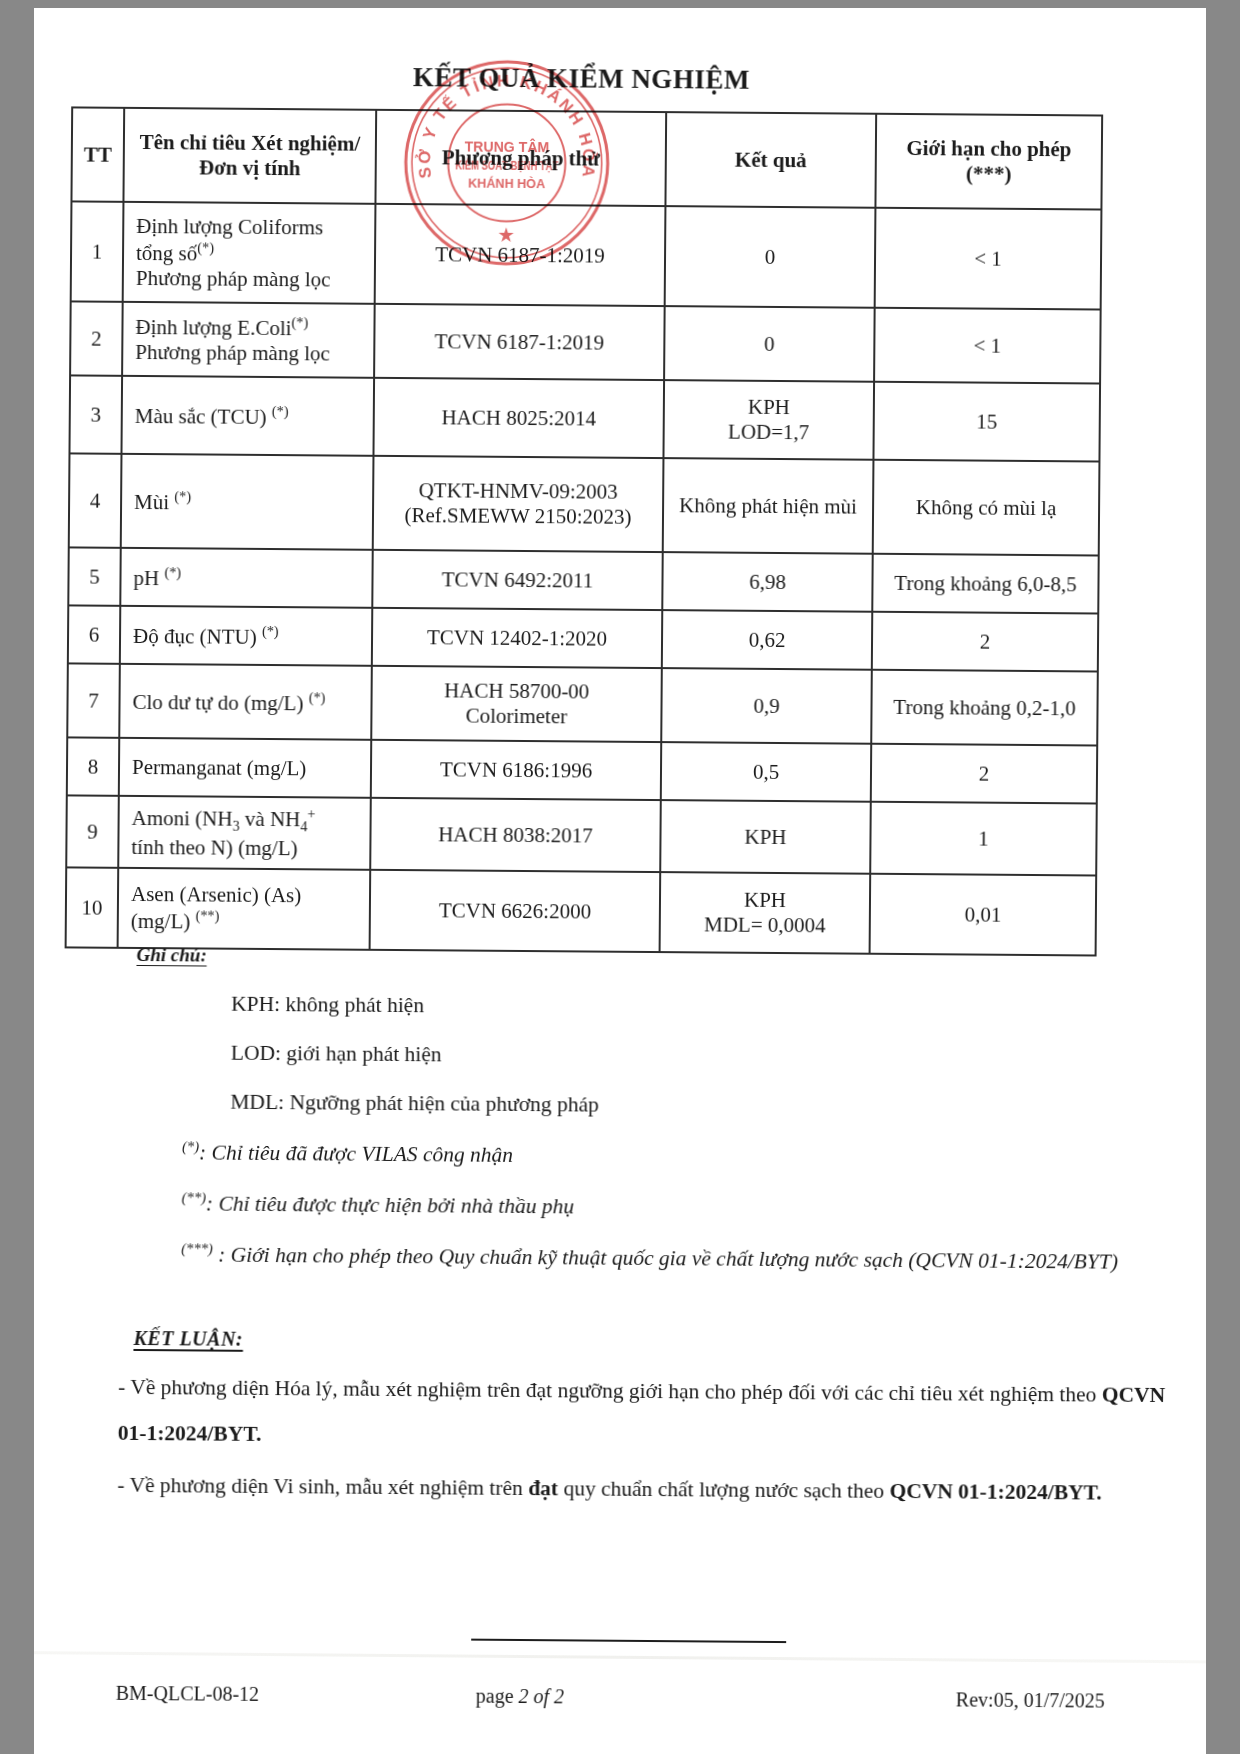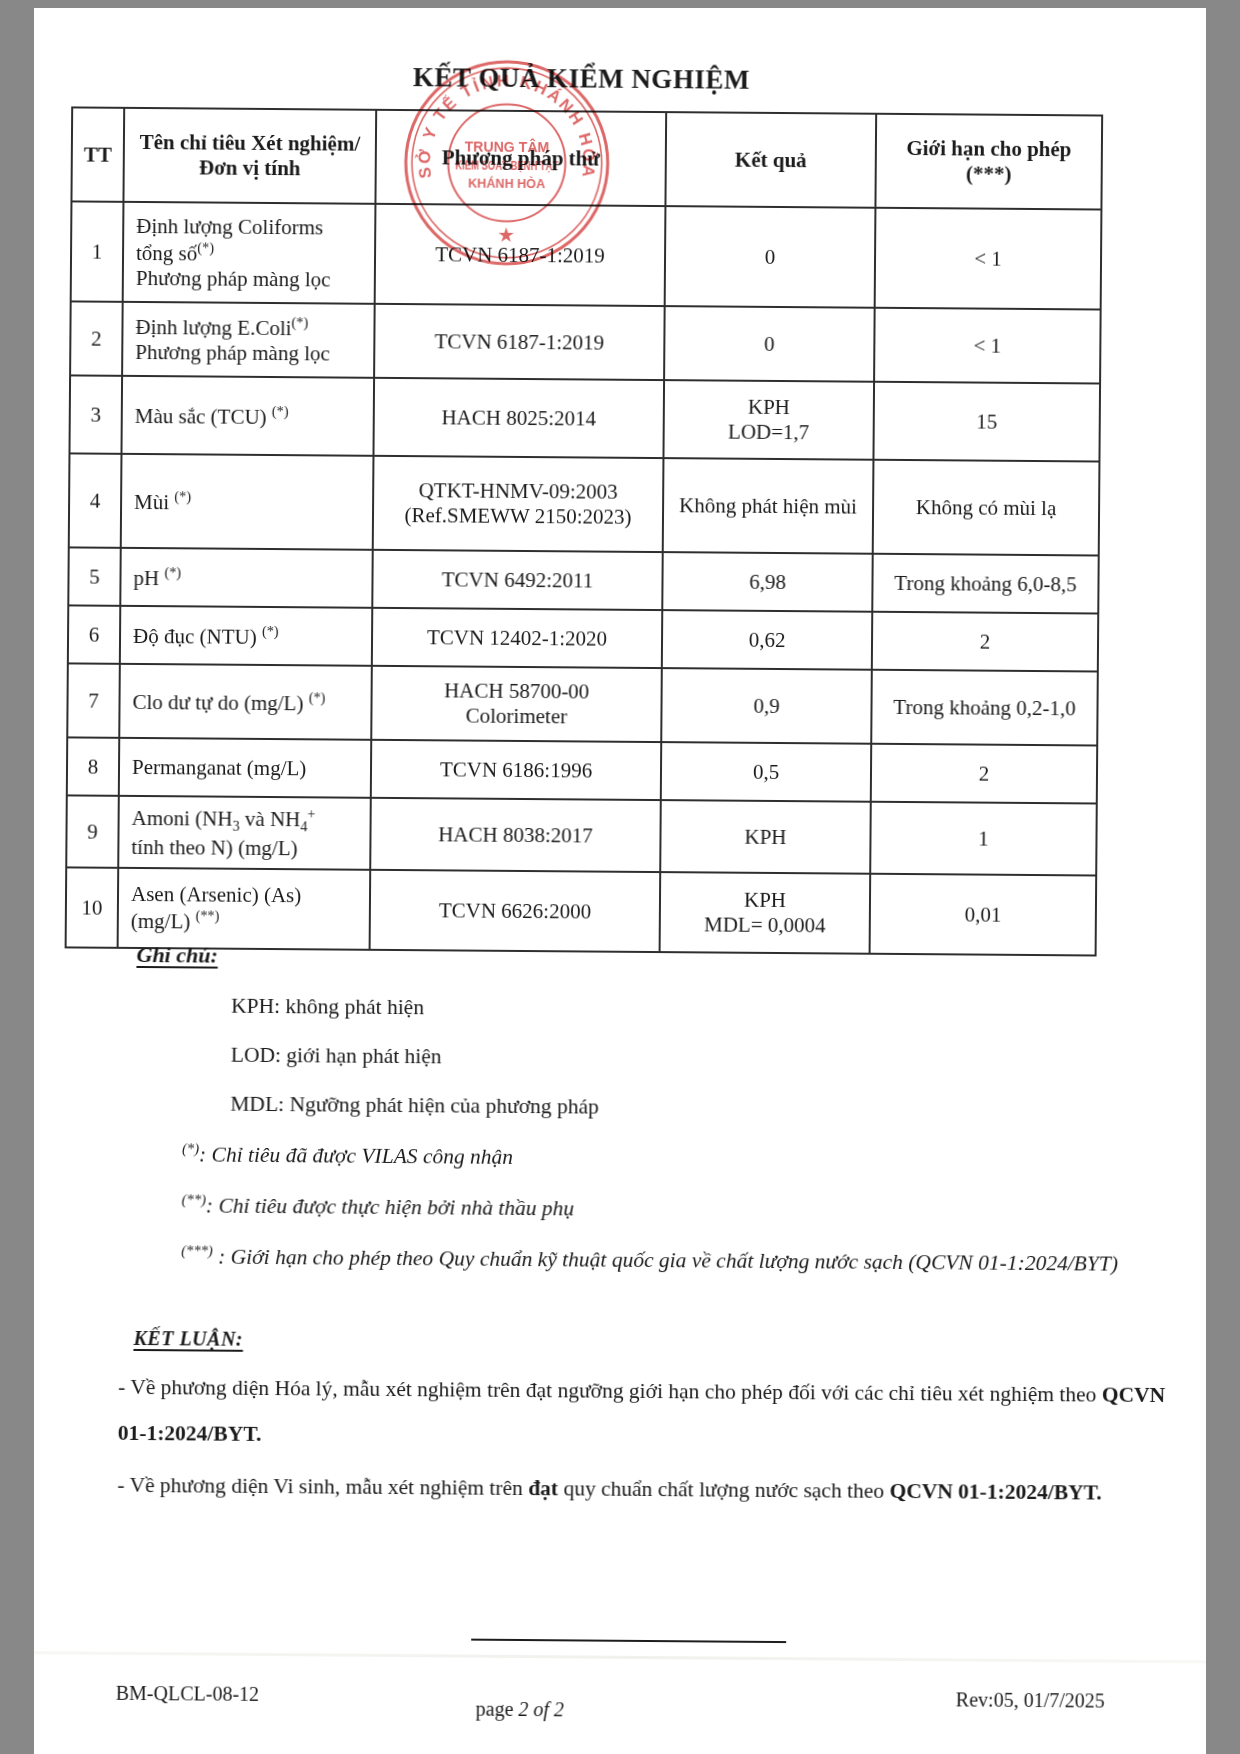--- a/index.html
+++ b/index.html
@@ -35,21 +35,21 @@
   .c-tt { text-align:center; }
   .c-name { text-align:left; padding-left:12px; }
   .c-method, .c-result, .c-limit { text-align:center; }
   sup { font-size:68%; }
   sub { font-size:68%; }
 
   
   .notes { position:absolute; top:938px; left:95px; width:1060px; font-size:21.5px; }
   .notes-heading {
     display:inline-block; margin:0 0 24px 15px;
-    font-size:22px; font-weight:bold; font-style:italic;
+    font-size:19px; font-weight:bold; font-style:italic;
     text-decoration:underline; text-underline-offset:4px;
   }
   .note { margin:0 0 21px 0; line-height:1.3; }
   .note-plain { padding-left:110px; }
   .note-italic { font-style:italic; text-indent:62px; }
 
   
   .conclusion { position:absolute; top:1322px; left:95px; width:1048px; font-size:21.5px; }
   .conclusion-heading {
     display:inline-block; margin:0 0 14px 15px;
@@ -57,21 +57,21 @@
     text-decoration:underline; text-underline-offset:4px;
   }
   .conclusion p { margin:0 0 6px 0; line-height:2.15; }
 
   
   .signature-line { position:absolute; top:1632px; left:450px; width:315px; border-top:2.2px solid #1d1d1d; }
   .scan-streak { position:absolute; top:1648px; left:0; width:1240px; height:3px;
     background:linear-gradient(90deg,#f3f3f0,#e9e9e5,#f6f6f3); opacity:.65; }
   .footer { position:absolute; top:1678px; left:0; width:100%; font-size:20px; }
   .footer-form-code { position:absolute; left:95px; top:0; }
-  .footer-page { position:absolute; left:455px; top:13px; }
+  .footer-page { position:absolute; left:455px; top:0; }
   .footer-revision { position:absolute; right:88px; top:0; }
 </style>
 </head>
 <body>
 
 <div class="page">
   <div class="tilt">
 
     <h1 class="title">KẾT QUẢ KIỂM NGHIỆM</h1>
 

